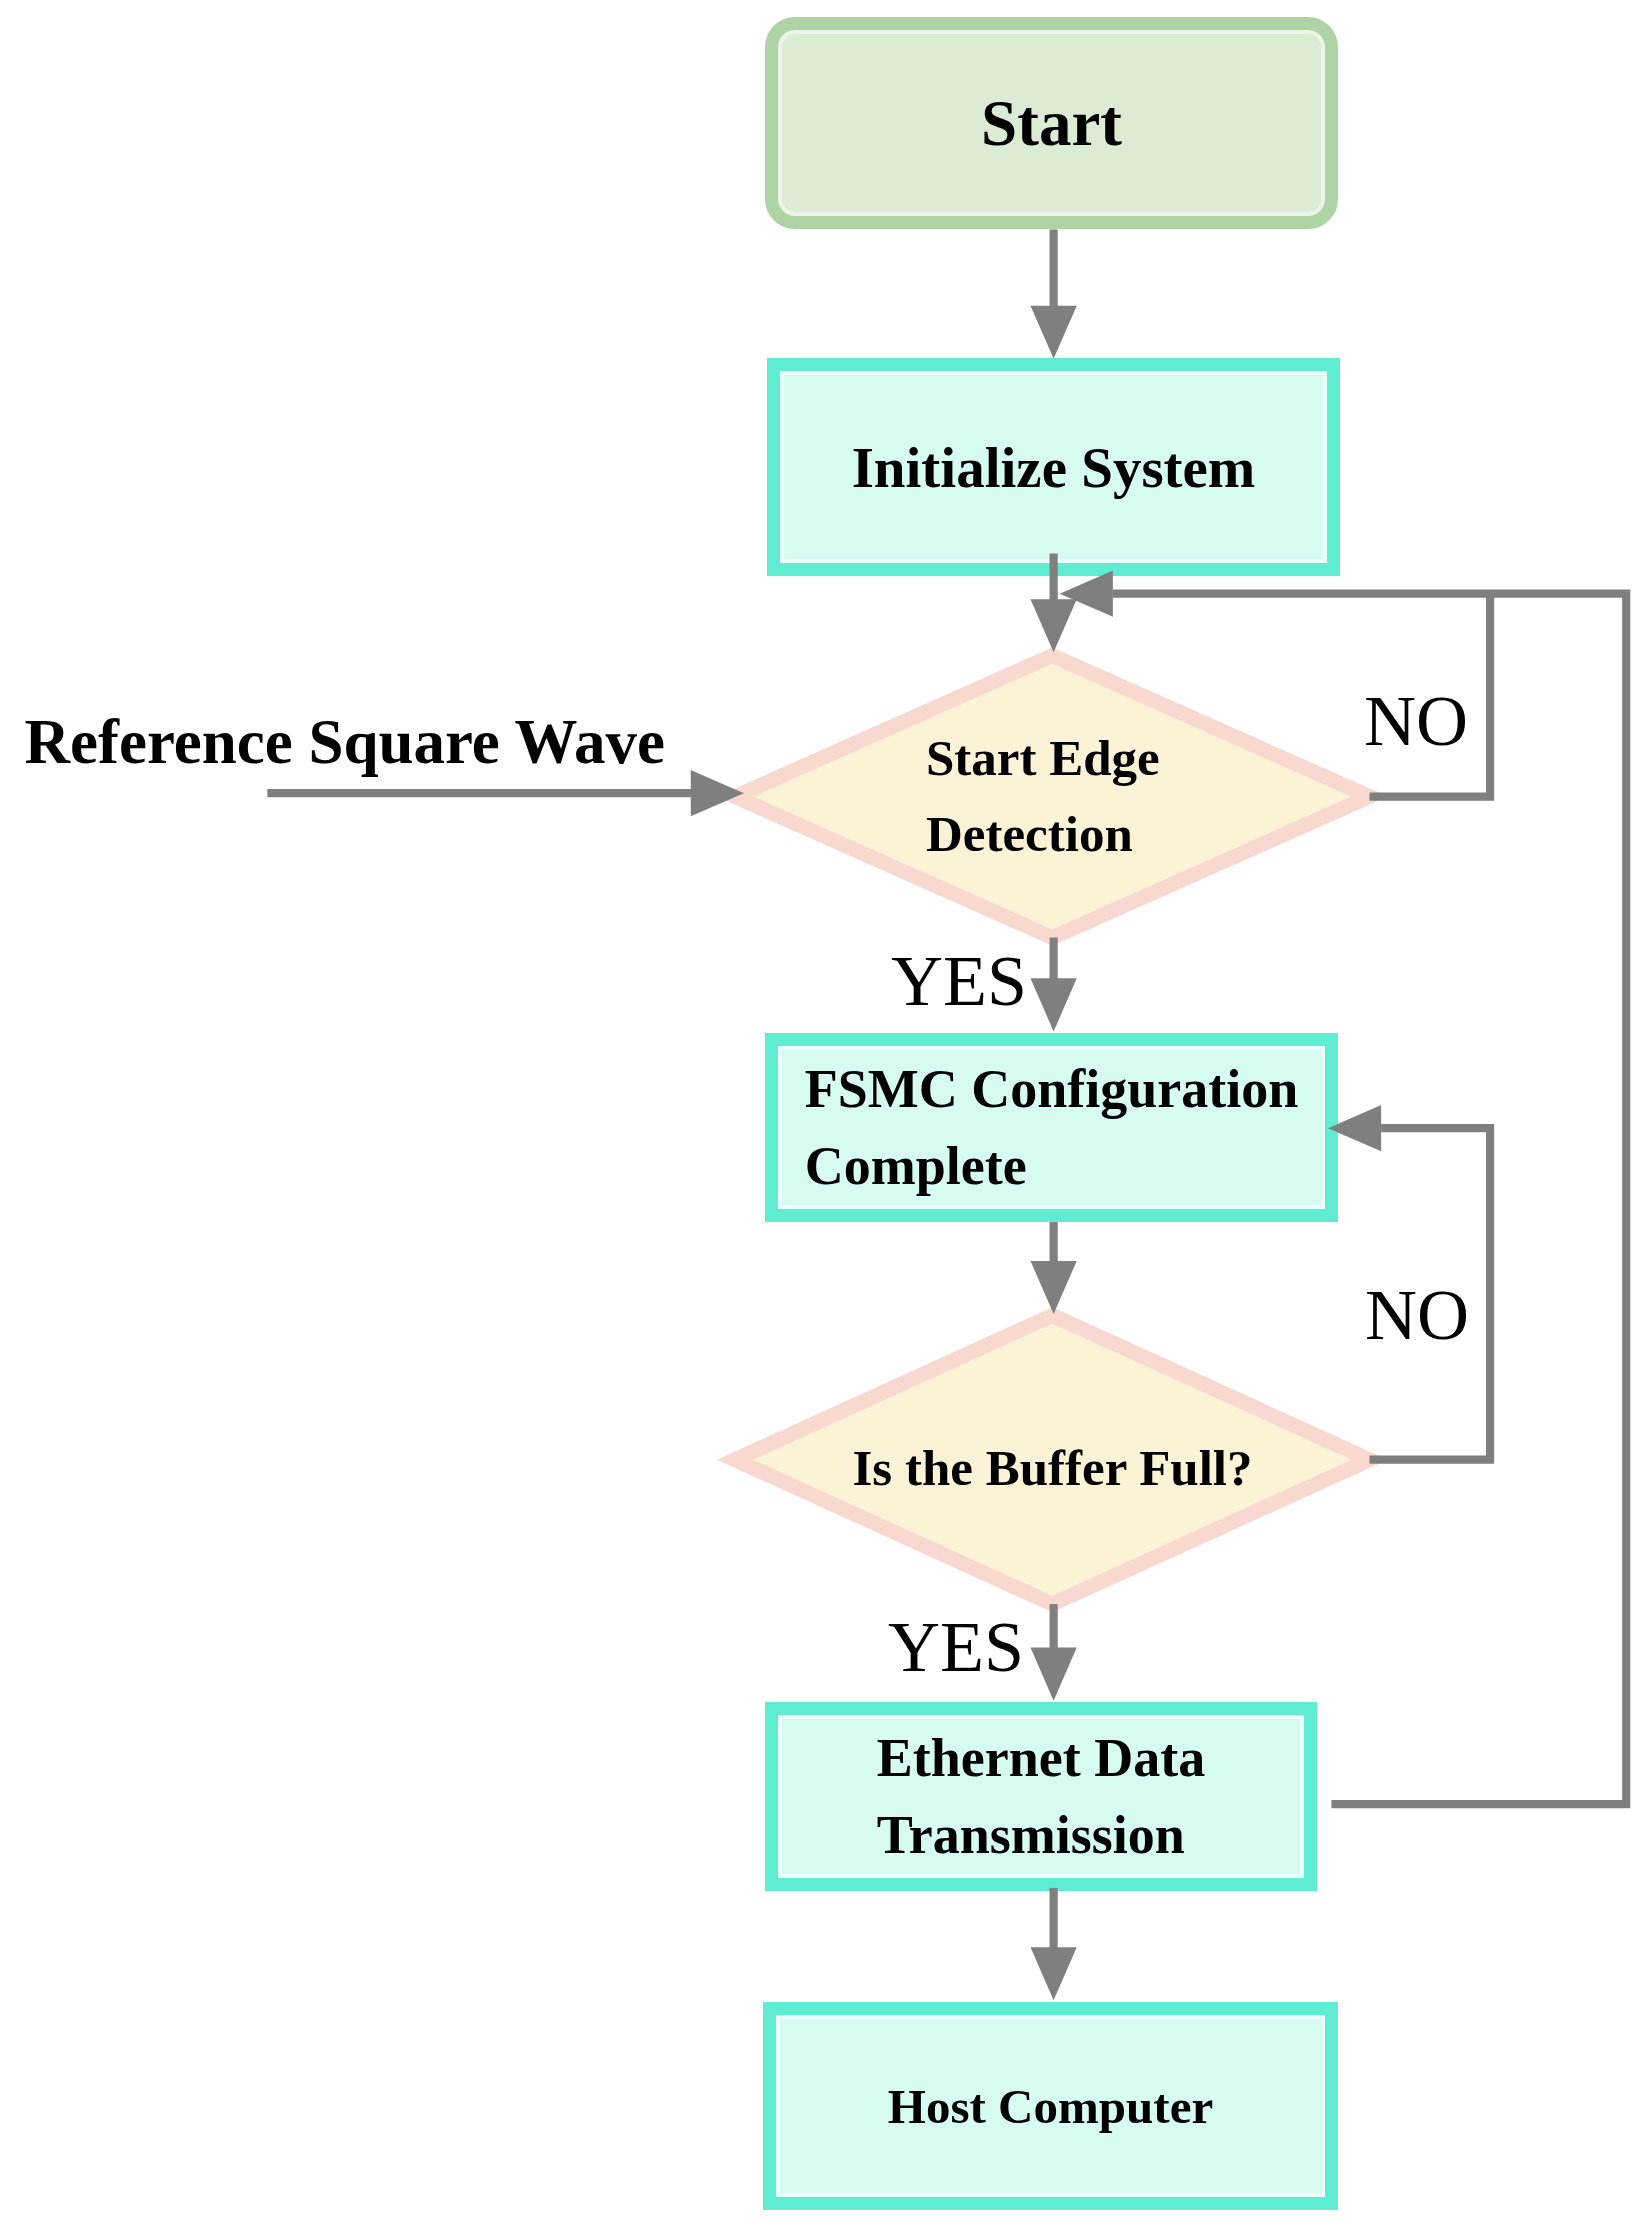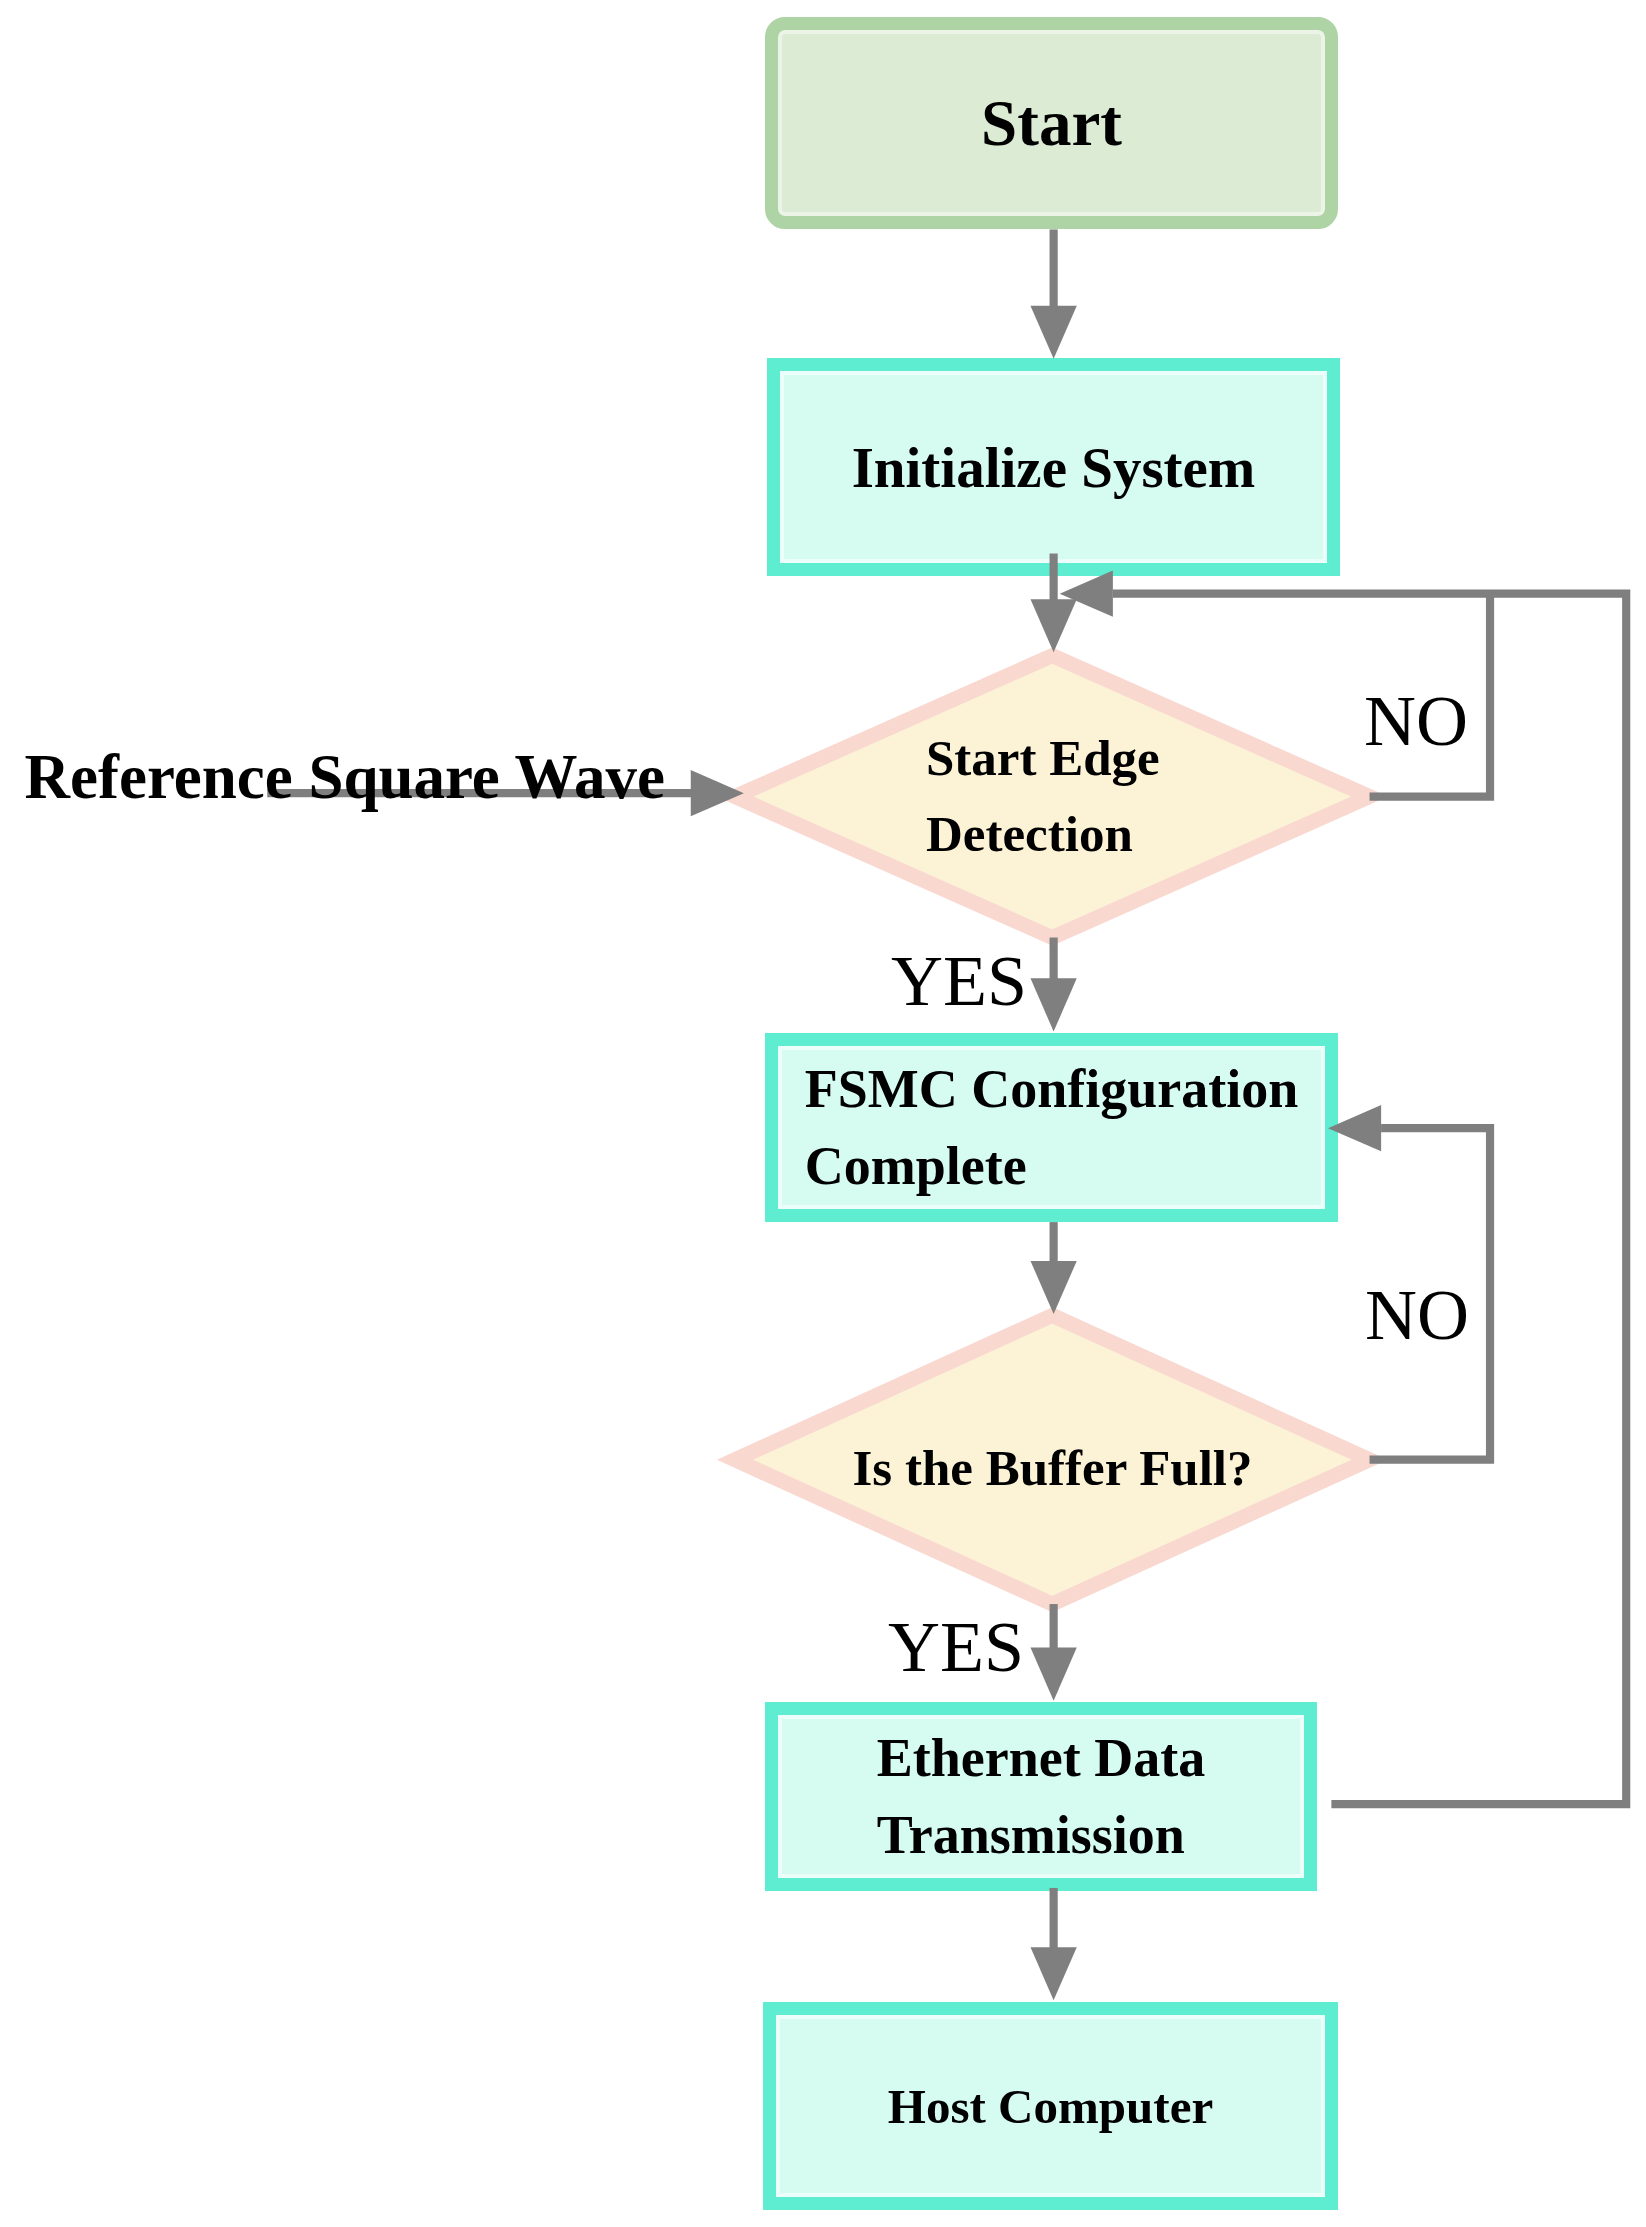--- a/index.html
+++ b/index.html
@@ -15,21 +15,21 @@
     position:absolute;
     box-sizing:border-box;
     display:flex;align-items:center;justify-content:center;
     font-weight:bold;
     z-index:1;
     text-align:center;
   }
   .node .inner{text-align:left;}
   .terminator{
     left:765px;top:17px;width:573px;height:212px;
-    background:#dcebd4;border:13.6px solid #aed3a5;border-radius:20px;
+    background:#dcebd4;border:13.6px solid #aed3a5;border-radius:30px;
     font-size:65px;
     box-shadow:inset 0 0 0 4.1px rgba(255,255,255,0.45);
   }
   .process{
     background:#d6fcf2;border:13.6px solid #5eedd0;
     box-shadow:inset 0 0 0 4.1px rgba(255,255,255,0.5);
   }
   .proc-init{left:767px;top:358px;width:573px;height:218px;font-size:57px;}
   .proc-fsmc{left:765px;top:1033px;width:573px;height:189px;font-size:54px;line-height:1.42;}
   .proc-eth{left:765px;top:1702px;width:552px;height:189px;font-size:54px;line-height:1.42;}
@@ -48,21 +48,21 @@
     font-size:51px;font-weight:bold;line-height:76px;
     white-space:nowrap;
   }
   .diamond-label span{display:block;}
   .lbl-rising{left:926px;top:720px;text-align:left;}
   .lbl-buffer{left:787px;top:1430px;width:531px;text-align:center;}
   .lbl-yes1{left:810px;top:941px;width:217px;text-align:right;}
   .lbl-yes2{left:807px;top:1607px;width:217px;text-align:right;}
   .lbl-no1{left:1331px;top:681px;width:170px;text-align:center;}
   .lbl-no2{left:1332px;top:1275px;width:170px;text-align:center;}
-  .lbl-ref{left:24.5px;top:707px;width:708px;font-size:63px;font-weight:bold;text-align:left;margin-top:35px;}
+  .lbl-ref{left:24.5px;top:707px;width:708px;font-size:63px;font-weight:bold;text-align:left;}
 </style>
 </head>
 <body>
 
 <div class="canvas">
 
   <div class="node terminator">
     <span>Start</span>
   </div>
 

